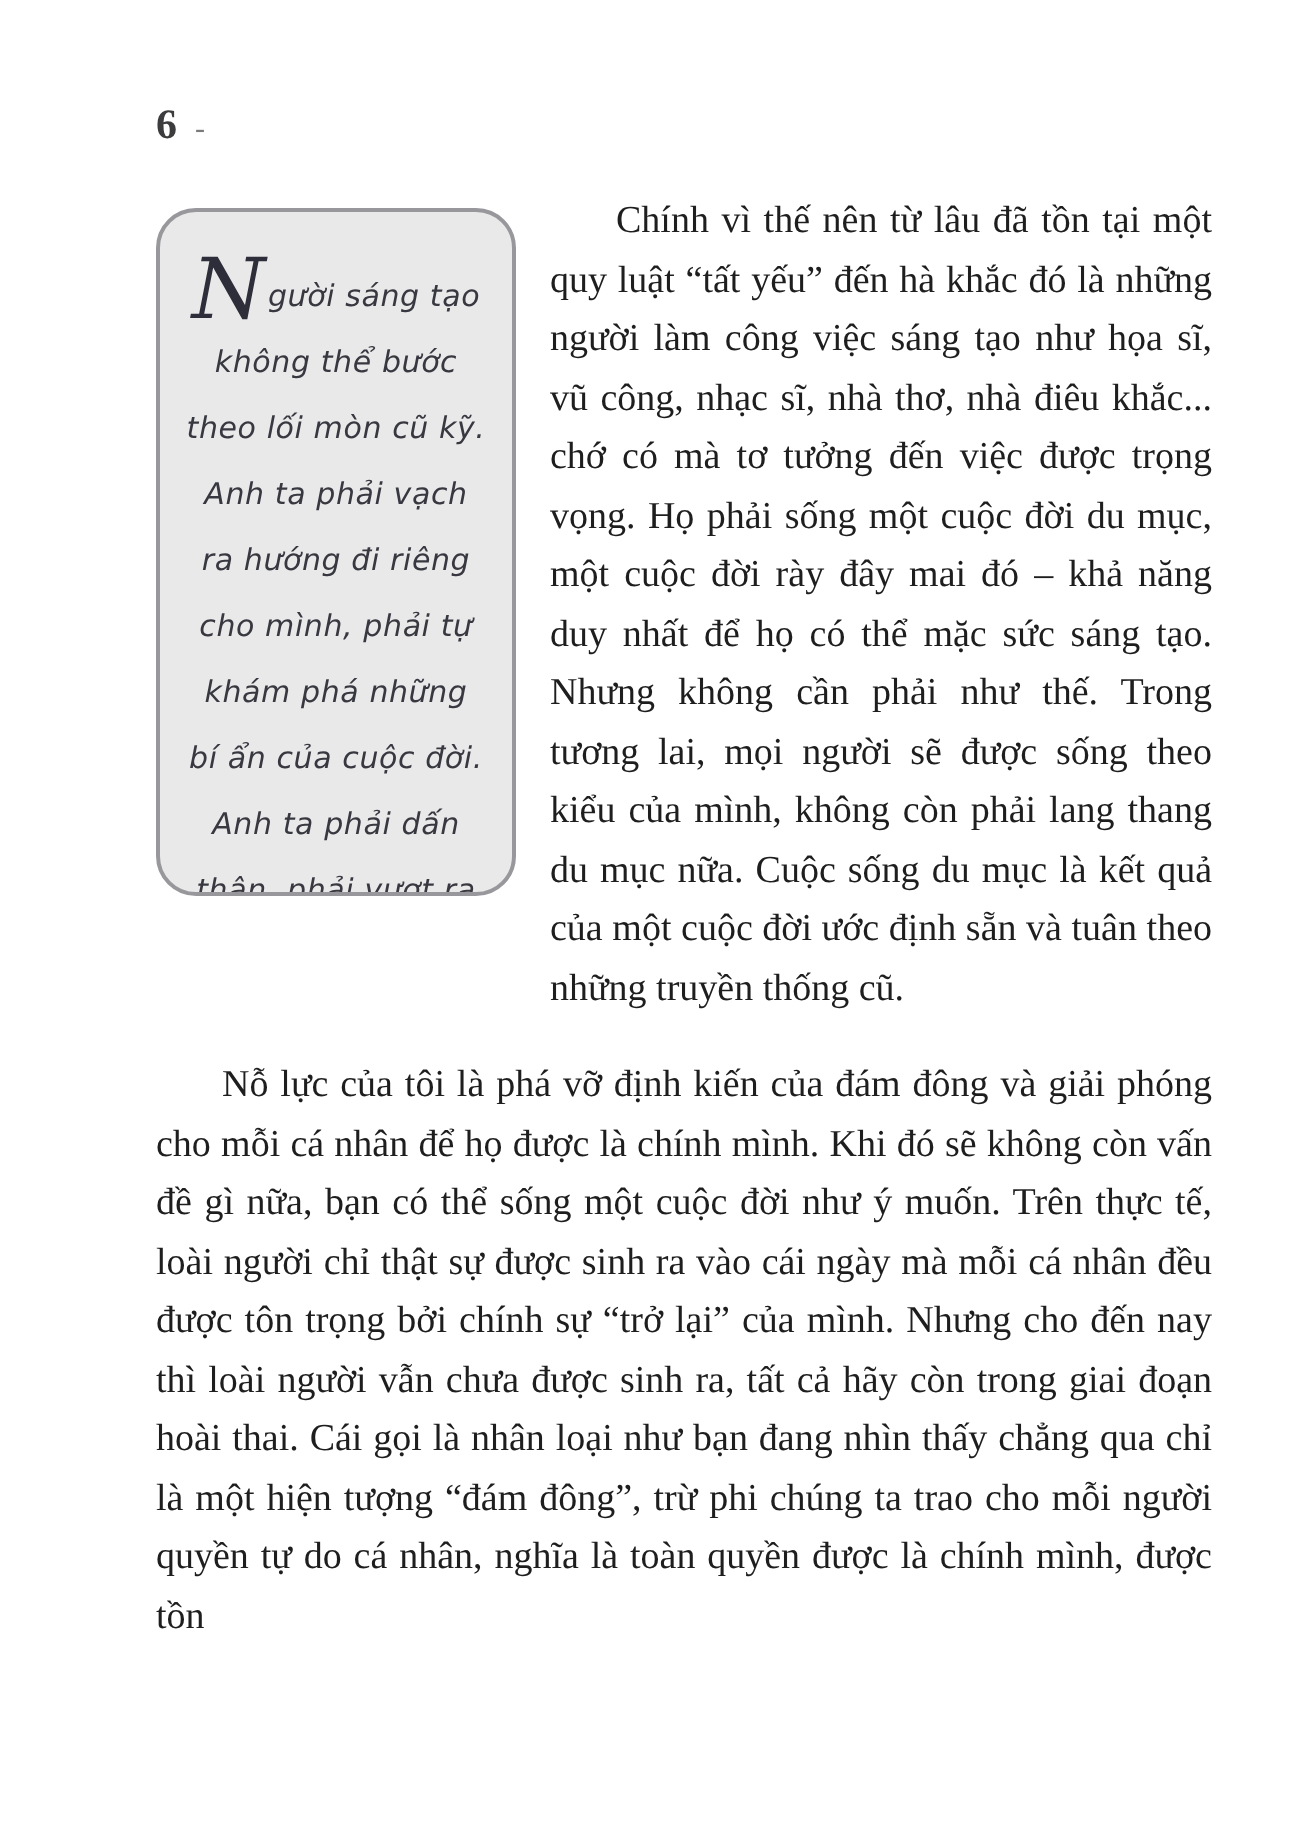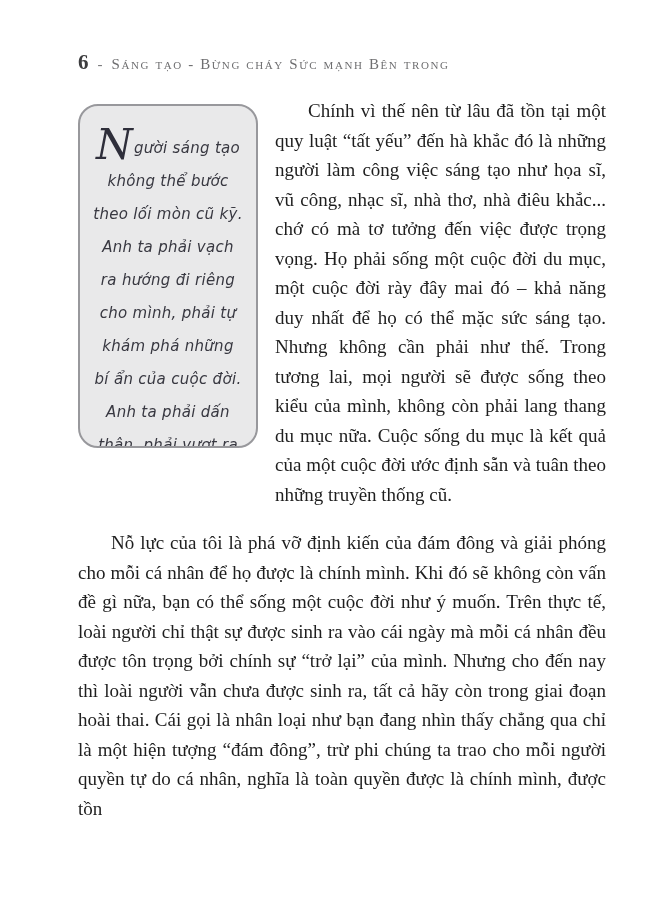--- a/index.html
+++ b/index.html
@@ -89,21 +89,20 @@
   }
 </style>
 </head>
 <body>
 
 <div class="page">
 
   <div class="running-header">
     <span class="page-number">6</span>
     <span class="header-sep">-</span>
-    <span class="header-title">Sáng tạo - Bừng cháy Sức mạnh Bên trong</span>
   </div>
 
   <div class="body-text">
 
     <aside class="callout-box">
       <span class="callout-initial">N</span><span>gười sáng tạo không thể bước theo lối mòn cũ kỹ. Anh ta phải vạch ra hướng đi riêng cho mình, phải tự khám phá những bí ẩn của cuộc đời. Anh ta phải dấn thân, phải vượt ra khỏi tâm trí của đám đông.</span>
     </aside>
 
     <p class="para">Chính vì thế nên từ lâu đã tồn tại một quy luật “tất yếu” đến hà khắc đó là những người làm công việc sáng tạo như họa sĩ, vũ công, nhạc sĩ, nhà thơ, nhà điêu khắc... chớ có mà tơ tưởng đến việc được trọng vọng. Họ phải sống một cuộc đời du mục, một cuộc đời rày đây mai đó – khả năng duy nhất để họ có thể mặc sức sáng tạo. Nhưng không cần phải như thế. Trong tương lai, mọi người sẽ được sống theo kiểu của mình, không còn phải lang thang du mục nữa. Cuộc sống du mục là kết quả của một cuộc đời ước định sẵn và tuân theo những truyền thống cũ.</p>
 

